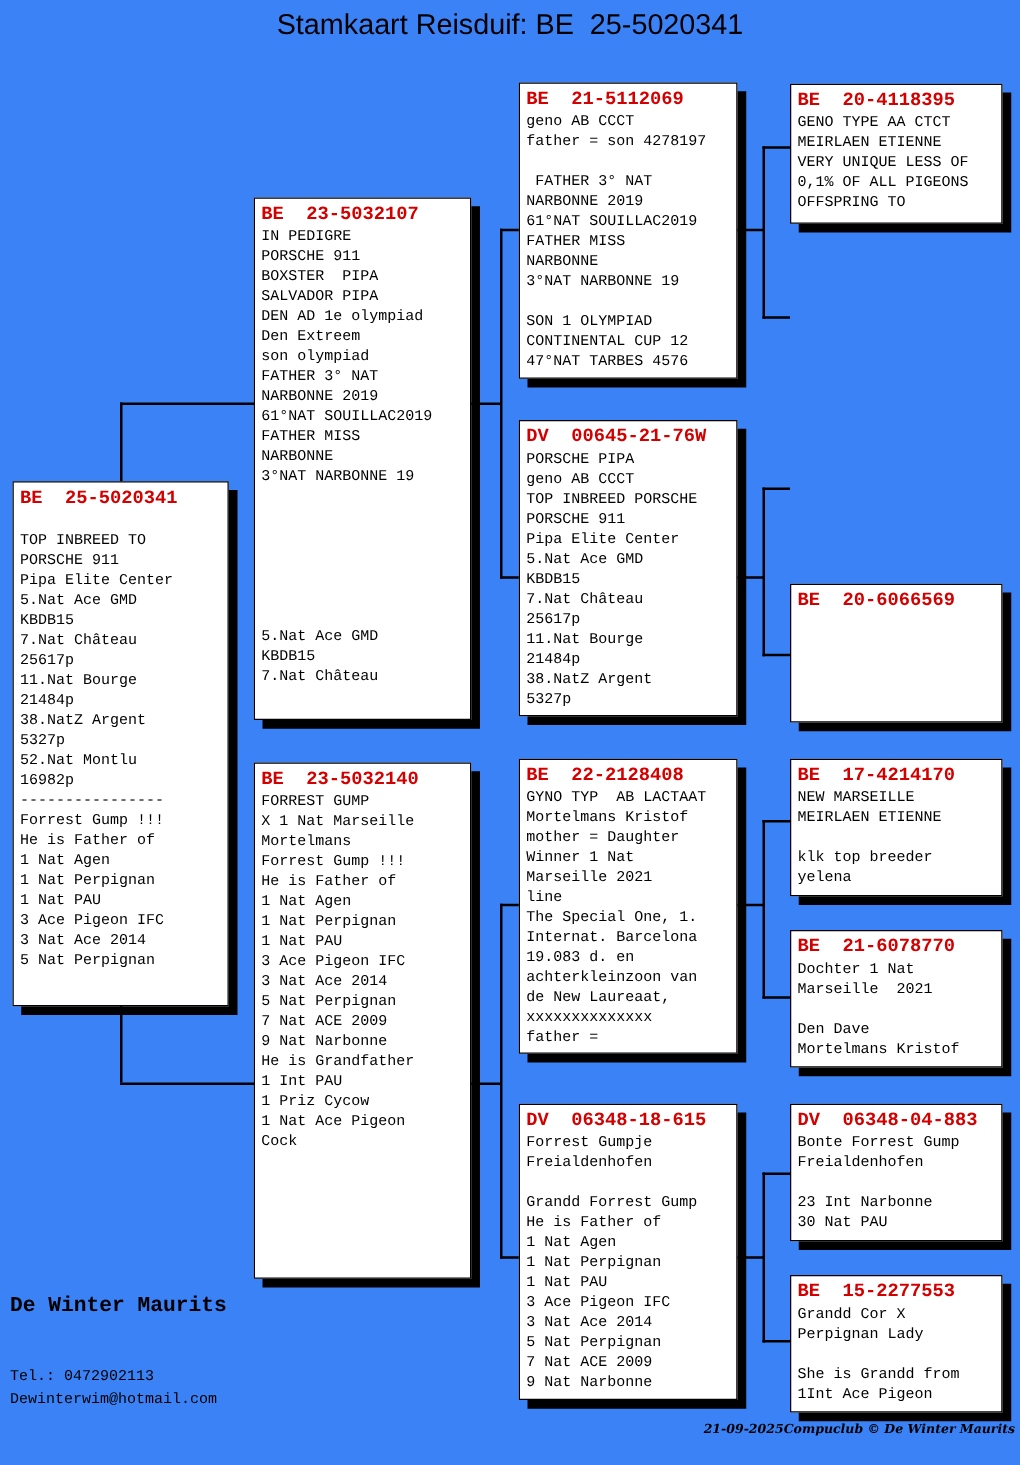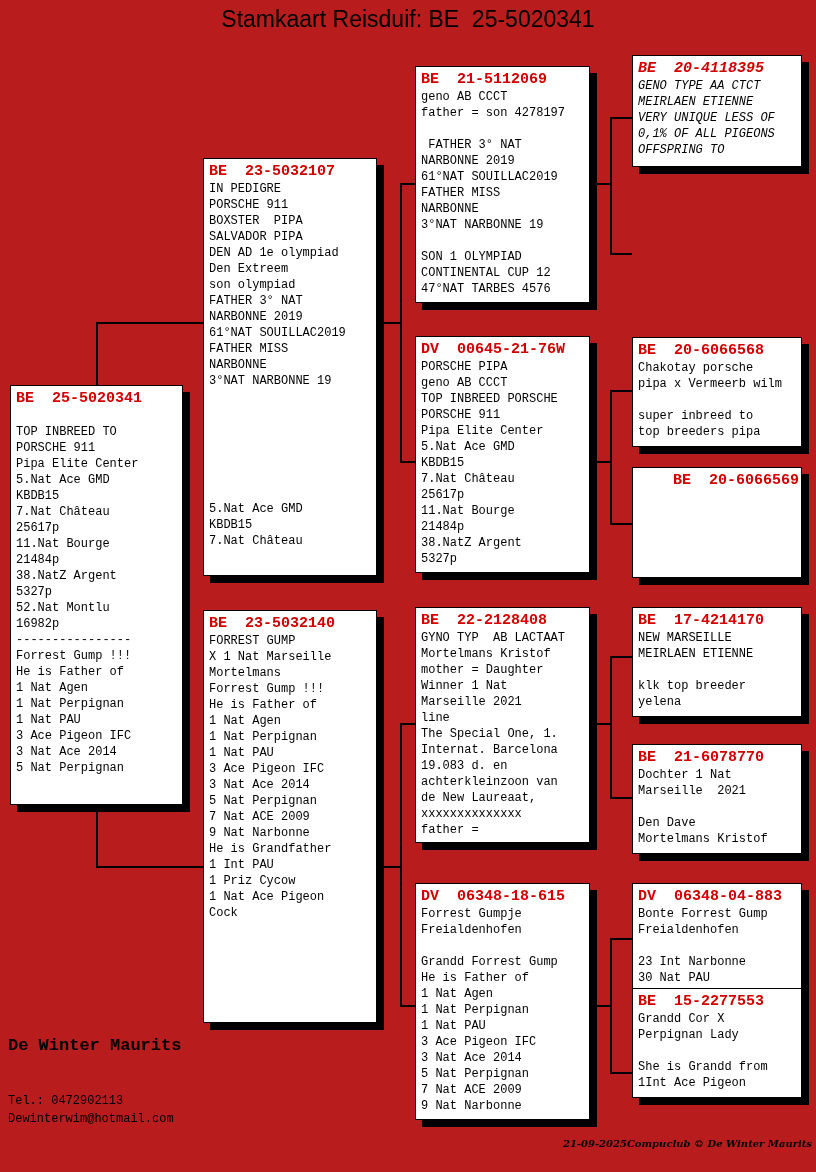--- a/index.html
+++ b/index.html
@@ -1,16 +1,16 @@
 <!DOCTYPE html>
 <html><head>
 <meta charset="utf-8">
 <style>
   html,body { margin:0; padding:0; background:#fff; }
-  .page { position:relative; width:816px; height:1172px; background:#b91c1c;
+  .page { position:relative; width:816px; height:1172px; background:#3b82f6;
           font-family:"Liberation Mono", monospace; color:#000; overflow:hidden; }
   .title { position:absolute; top:6px; left:0; width:100%; text-align:center;
            font-family:"Liberation Sans", sans-serif; font-size:23px; white-space:pre; }
   .pbox { position:absolute; background:#fff; border:1px solid #000;
           box-shadow:7px 7px 0 #000; box-sizing:border-box; padding:3px 2px 0 5px; }
   .ring { font-weight:bold; font-size:15px; white-space:pre; line-height:19px; }
   .pbody { font-size:12px; line-height:16px; white-space:pre; }
   .h { position:absolute; height:2px; background:#000; }
   .v { position:absolute; width:2px; background:#000; }
   .owner-name { position:absolute; left:8px; top:1036px; font-size:17px; font-weight:bold; white-space:pre; }
@@ -160,38 +160,30 @@
 1 Nat Agen
 1 Nat Perpignan
 1 Nat PAU
 3 Ace Pigeon IFC
 3 Nat Ace 2014
 5 Nat Perpignan
 7 Nat ACE 2009
 9 Nat Narbonne</div>
   </div>
 
-  <div class="pbox" style="left:632px; top:55px; width:170px; height:112px;font-style:italic;">
+  <div class="pbox" style="left:632px; top:67px; width:170px; height:112px;">
     <div class="ring" style="color: rgb(212, 0, 0);">BE  20-4118395</div>
     <div class="pbody">GENO TYPE AA CTCT
 MEIRLAEN ETIENNE
 VERY UNIQUE LESS OF
 0,1% OF ALL PIGEONS
 OFFSPRING TO</div>
   </div>
-  <div class="pbox" style="left:632px; top:337px; width:170px; height:110px;">
-    <div class="ring" style="color: rgb(212, 0, 0);">BE  20-6066568</div>
-    <div class="pbody">Chakotay porsche
-pipa x Vermeerb wilm
-
-super inbreed to
-top breeders pipa</div>
-  </div>
   <div class="pbox" style="left:632px; top:467px; width:170px; height:111px;">
-    <div class="ring" style="color: rgb(212, 0, 0); text-align: right;">BE  20-6066569</div>
+    <div class="ring" style="color: rgb(212, 0, 0);">BE  20-6066569</div>
   </div>
   <div class="pbox" style="left:632px; top:607px; width:170px; height:110px;">
     <div class="ring" style="color: rgb(212, 0, 0);">BE  17-4214170</div>
     <div class="pbody">NEW MARSEILLE
 MEIRLAEN ETIENNE
 
 klk top breeder
 yelena</div>
   </div>
   <div class="pbox" style="left:632px; top:744px; width:170px; height:110px;">
@@ -203,21 +195,21 @@
 Mortelmans Kristof</div>
   </div>
   <div class="pbox" style="left:632px; top:883px; width:170px; height:110px;">
     <div class="ring" style="color: rgb(212, 0, 0);">DV  06348-04-883</div>
     <div class="pbody">Bonte Forrest Gump
 Freialdenhofen
 
 23 Int Narbonne
 30 Nat PAU</div>
   </div>
-  <div class="pbox" style="left:632px; top:988px; width:170px; height:110px;">
+  <div class="pbox" style="left:632px; top:1020px; width:170px; height:110px;">
     <div class="ring" style="color: rgb(212, 0, 0);">BE  15-2277553</div>
     <div class="pbody">Grandd Cor X
 Perpignan Lady
 
 She is Grandd from
 1Int Ace Pigeon</div>
   </div>
 
   <div class="v" style="left:96px;  top:322px;  height:63px;"></div>
   <div class="h" style="left:96px;  top:322px;  width:108px;"></div>

